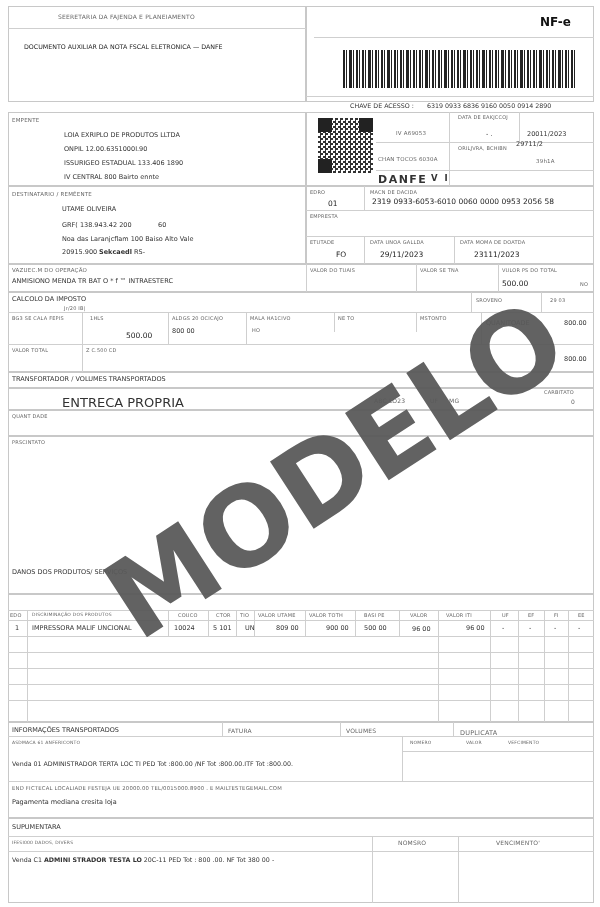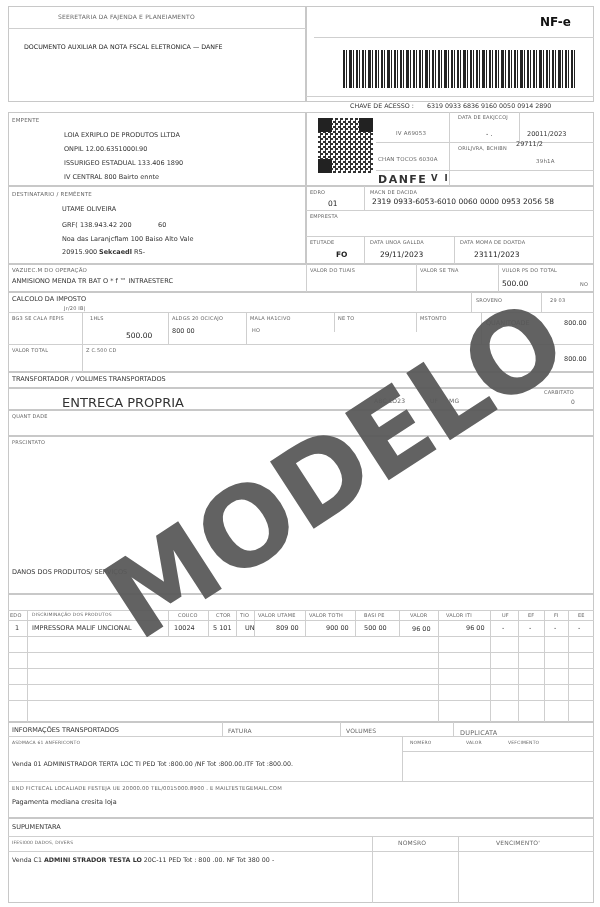--- a/index.html
+++ b/index.html
@@ -87,21 +87,21 @@
   <div class="hl" style="left:300px;top:204px;width:288px;"></div>
   <div class="hl" style="left:300px;top:230px;width:288px;"></div>
   <div class="vl" style="left:358px;top:230px;height:28px;"></div>
   <div class="vl" style="left:448px;top:230px;height:28px;"></div>
   <div class="t lbl" style="left:304px;top:184px;">EDRO</div>
   <div class="t md" style="left:322px;top:194px;">01</div>
   <div class="t lbl" style="left:364px;top:184px;">MACN DE DACIDA</div>
   <div class="t md" style="left:366px;top:192px;font-size:7.5px;">2319 0933-6053-6010 0060 0000 0953 2056 58</div>
   <div class="t lbl" style="left:304px;top:208px;">EMPRESTA</div>
   <div class="t lbl" style="left:304px;top:234px;">ETUTADE</div>
-  <div class="t md" style="left:330px;top:245px;font-weight:bold;">FO</div>
+  <div class="t md" style="left:330px;top:245px;">FO</div>
   <div class="t lbl" style="left:364px;top:234px;">DATA UNOA GALLDA</div>
   <div class="t md" style="left:374px;top:245px;">29/11/2023</div>
   <div class="t lbl" style="left:454px;top:234px;">DATA MOMA DE DOATDA</div>
   <div class="t md" style="left:468px;top:245px;">23111/2023</div>
 
   <div class="box" style="left:2px;top:258px;width:586px;height:28px;"></div>
   <div class="vl" style="left:300px;top:258px;height:28px;"></div>
   <div class="vl" style="left:410px;top:258px;height:28px;"></div>
   <div class="vl" style="left:492px;top:258px;height:28px;"></div>
   <div class="t lbl" style="left:6px;top:262px;font-size:5.5px;">VAZUEC.M DO OPERAÇÃO</div>

